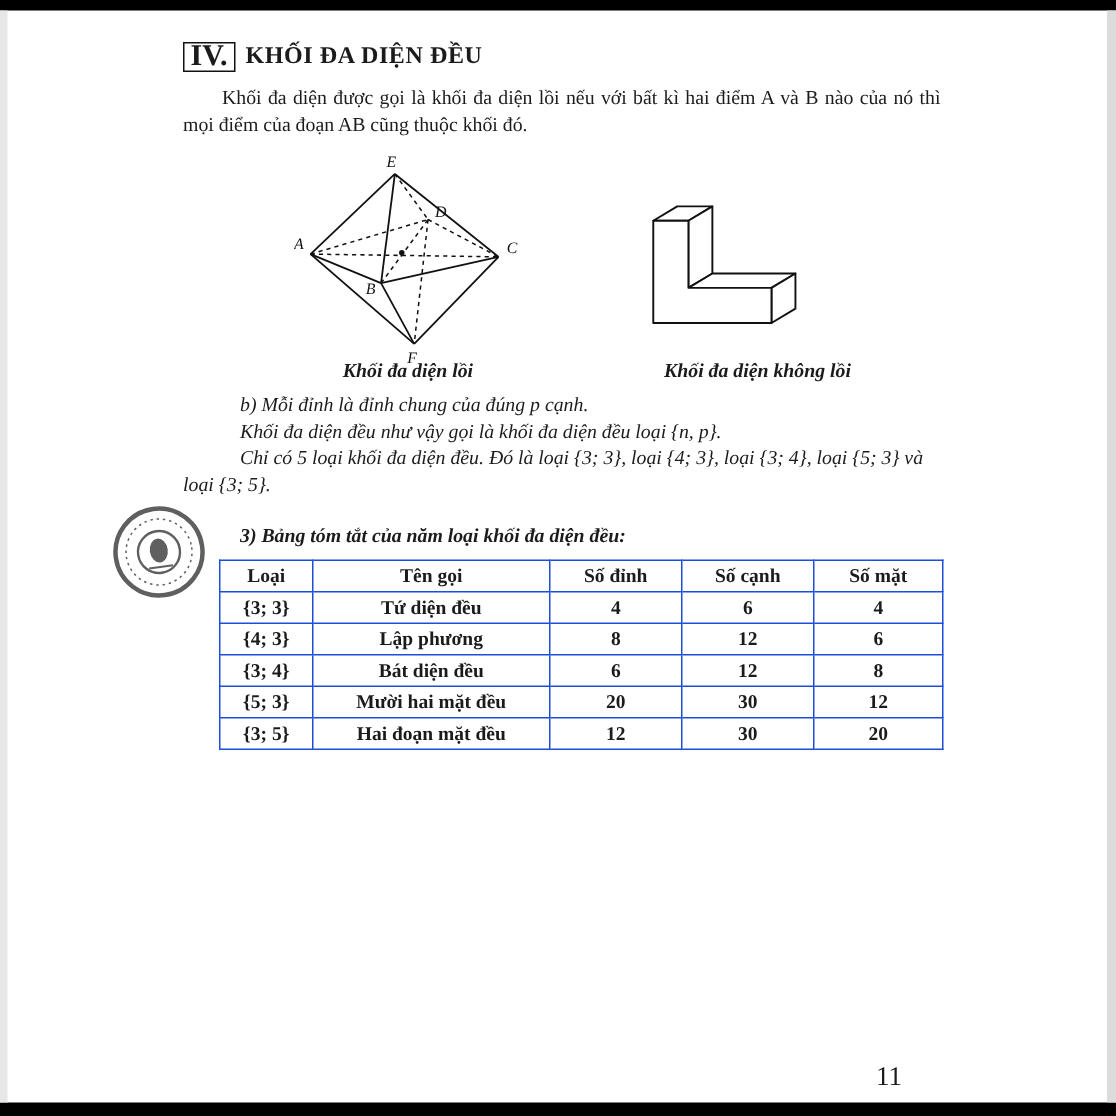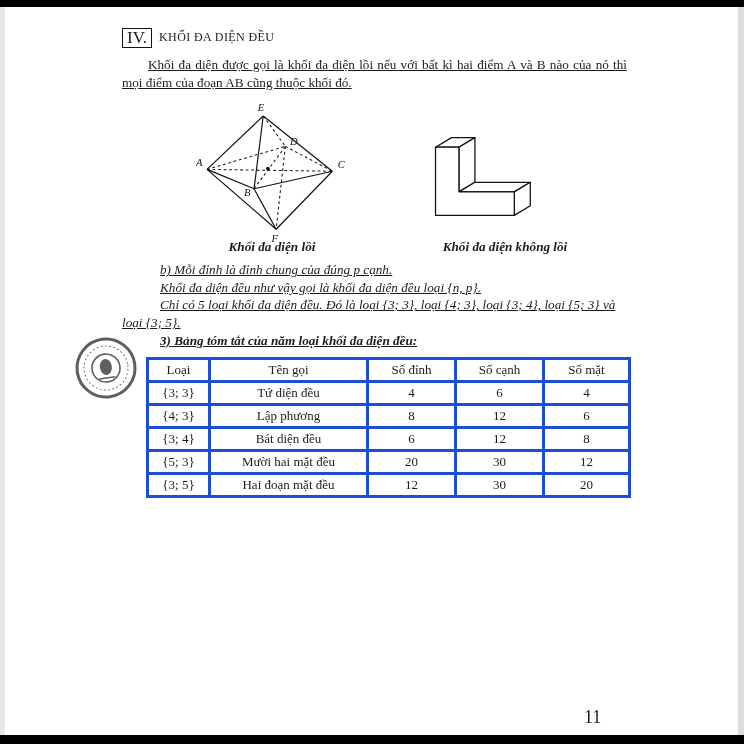--- a/index.html
+++ b/index.html
@@ -11,43 +11,43 @@
   .bar{position:absolute;left:0;width:744px;background:#000;}
   .bar.top{top:0;height:7px;}
   .bar.bottom{bottom:0;height:9px;}
   .edge{position:absolute;top:7px;bottom:9px;background:#e7e7e7;}
   .edge.left{left:0;width:5px;}
   .edge.right{right:0;width:6px;background:#dcdcdc;}
 
   .content{position:absolute;left:122px;top:28px;width:512px;font-size:13.2px;line-height:17.6px;}
 
   .section-head{display:flex;align-items:center;margin-bottom:8px;}
-  .roman-box{border:1.6px solid #111;padding:0 4px 1px 4px;font-weight:normal;font-size:17px;line-height:17px;}
-  .section-title{font-weight:normal;font-size:12px;margin-left:7px;letter-spacing:.4px;text-align:right;}
-
-  p{margin:0;text-decoration:underline;}
+  .roman-box{border:1.6px solid #111;padding:0 4px 1px 4px;font-weight:bold;font-size:20px;line-height:17px;}
+  .section-title{font-weight:bold;font-size:16px;margin-left:7px;letter-spacing:.4px;text-align:right;}
+
+  p{margin:0;}
   .para{text-indent:26px;text-align:justify;width:505px;}
   .ind{text-indent:38px;}
   .it{font-style:italic;}
   .bold{font-weight:bold;}
 
   .figures{position:relative;height:152px;margin-top:10px;margin-bottom:8px;}
   .fig-oct{position:absolute;left:74px;top:0;}
   .fig-l{position:absolute;left:305px;top:27px;}
   .fig-caption{position:absolute;bottom:-2px;font-weight:bold;font-style:italic;font-size:13.2px;text-align:center;}
   .cap1{left:60px;width:180px;}
   .cap2{left:268px;width:230px;font-family:Liberation Serif, serif;}
 
   .def-block{margin-top:6px;}
   .def-block p{width:505px;}
 
-  .tbl-caption{font-weight:bold;font-style:italic;text-indent:38px;}
+  .tbl-caption{font-weight:bold;font-style:italic;margin-top:16px;text-indent:38px;}
 
   table{border-collapse:collapse;margin:8px 0 0 24px;font-size:13px;}
-  th,td{border:3px solid #1d4ed8;text-align:center;height:20px;padding:0 6px;font-weight:normal;}
+  th,td{border:1px solid #1d4ed8;text-align:center;height:20px;padding:0 6px;font-weight:bold;}
   col.c-loai{width:62px;} col.c-ten{width:158px;} col.c-dinh{width:88px;} col.c-canh{width:88px;} col.c-mat{width:86px;}
 
   .page-num{position:absolute;top:707px;left:584px;font-size:18px;}
 
   .stamp{position:absolute;left:74px;top:336px;width:64px;height:64px;opacity:.82;transform:rotate(-8deg);}
 
   svg text{font-family:"Liberation Serif","DejaVu Serif",serif;}
 </style>
 </head>
 <body>

